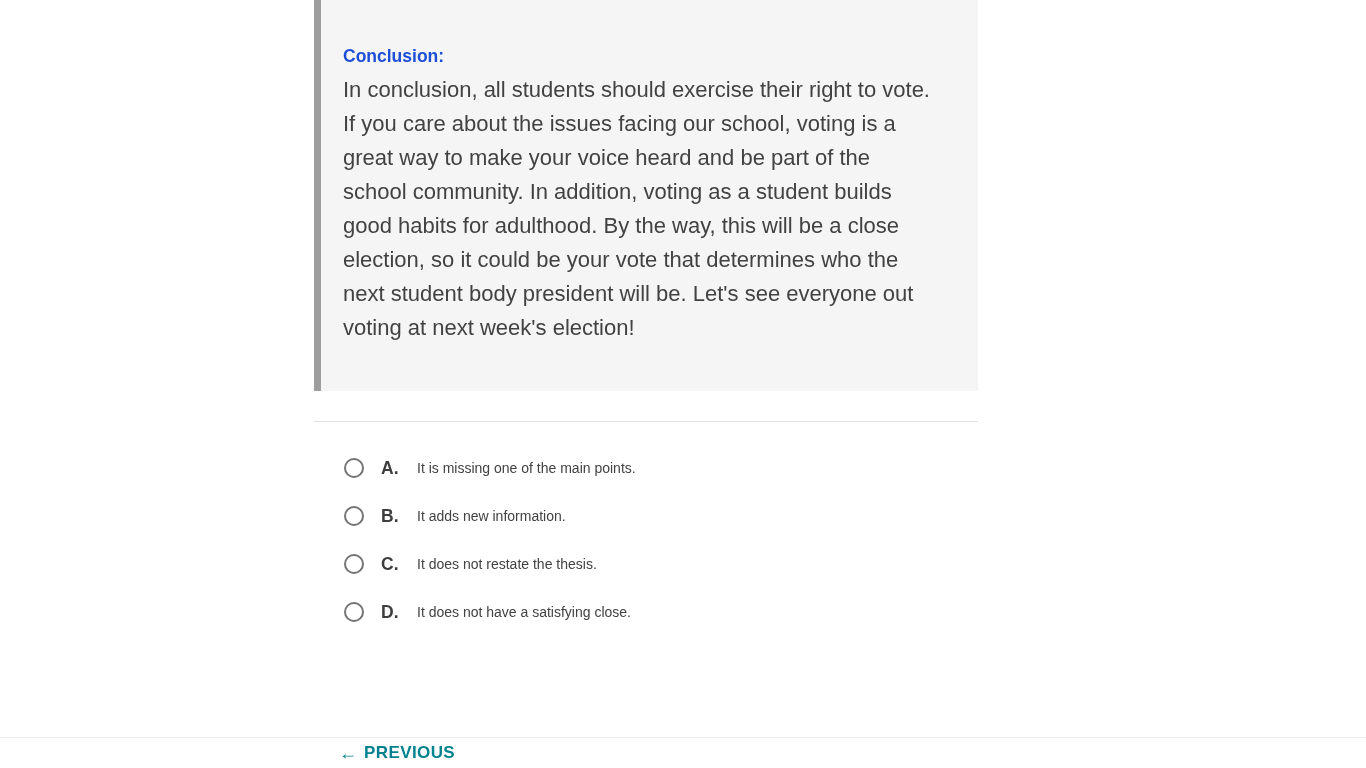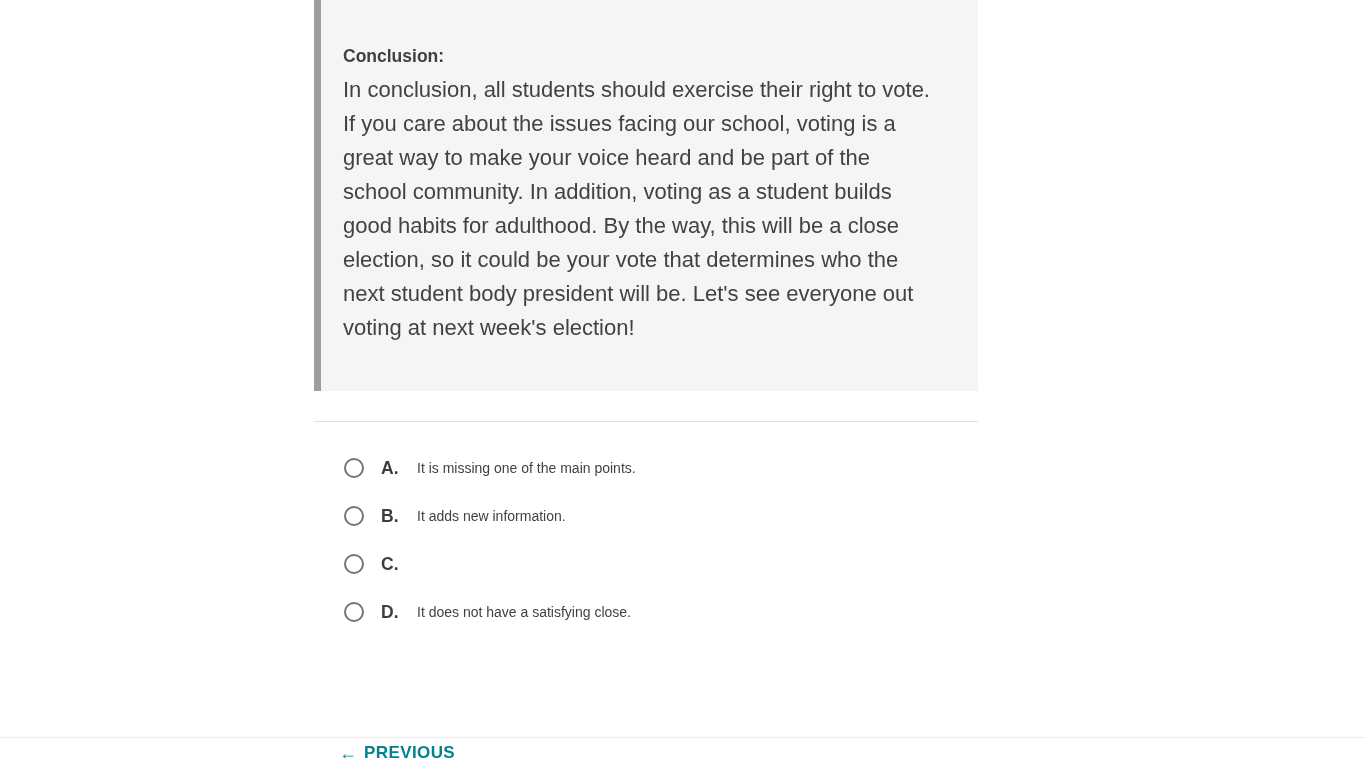--- a/index.html
+++ b/index.html
@@ -34,21 +34,21 @@
     font-size:17.5px;
     line-height:34px;
     margin-bottom:19px;
   }
   .bullets li:last-child{margin-bottom:0;}
   .conclusion-label{
     margin:29px 0 0 0;
     font-size:17.5px;
     font-weight:bold;
     line-height:34px;
-    color:#404040;
+    color:#1d4ed8;
   }
   .conclusion-text{
     margin:0;
     font-size:22px;
     line-height:34px;
   }
   .divider{
     border:none;
     border-top:1px solid #e0e0e0;
     margin:30px 0 0 0;
@@ -132,20 +132,21 @@
 
     <div class="option">
       <span class="radio"></span>
       <span class="letter">B.</span>
       <span class="text">It adds new information.</span>
     </div>
 
     <div class="option">
       <span class="radio"></span>
       <span class="letter">C.</span>
+      <span class="text">It does not restate the thesis.</span>
     </div>
 
     <div class="option">
       <span class="radio"></span>
       <span class="letter">D.</span>
       <span class="text">It does not have a satisfying close.</span>
     </div>
 
   </div>
 </div>

